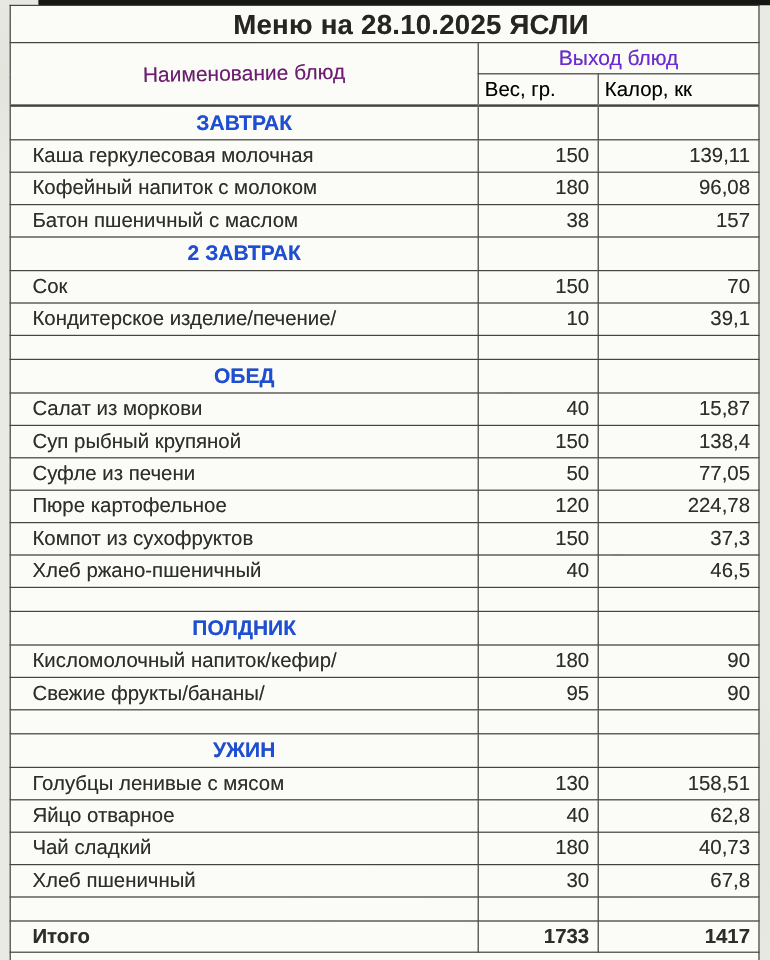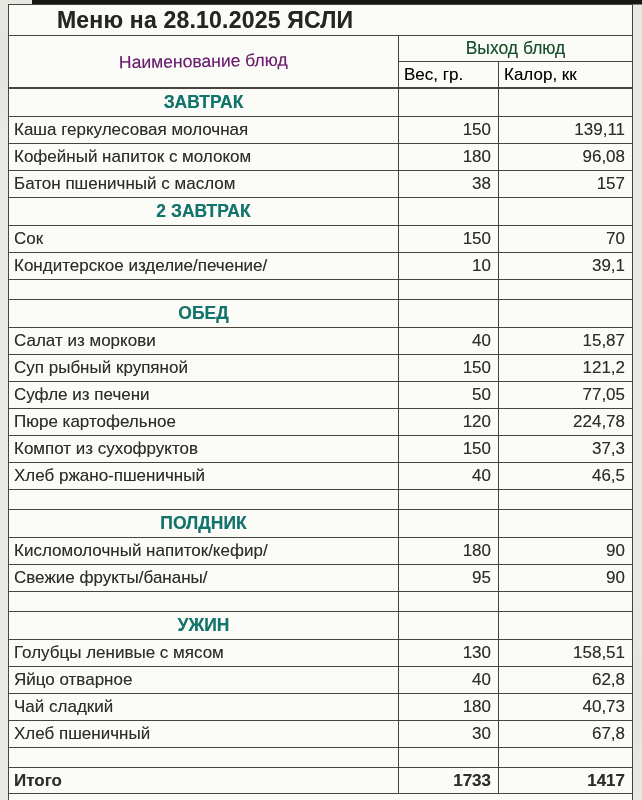--- a/index.html
+++ b/index.html
@@ -55,60 +55,60 @@
     background: #fbfbf7;
     padding: 0 4px;
     overflow: hidden;
     white-space: nowrap;
     text-shadow: 0 0 0.5px rgba(40,40,36,0.45);
   }
   tr.title-row th {
     height: 30px;
     font-size: 23px;
     font-weight: bold;
-    text-align: left;
+    text-align: center;
     color: #262522;
     letter-spacing: 0.2px;
     padding-left: 48px;
   }
   th.name-hdr {
     font-size: 17.5px;
     font-weight: normal;
     text-align: center;
     color: #701a75;
     vertical-align: middle;
   }
   th.name-hdr .tilt {
     display: inline-block;
     transform: rotate(-0.9deg);
   }
   th.out-hdr {
     height: 25px;
     font-size: 17.5px;
     font-weight: normal;
     text-align: center;
-    color: #14532d;
+    color: #6d28d9;
   }
   th.sub-hdr {
     height: 25px;
     font-size: 17px;
     font-weight: normal;
     text-align: left;
     padding-left: 5px;
     color: #000000;
   }
   tr.section-row td { height: 27px; }
   td.sec-name {
     font-size: 17.5px;
     font-weight: bold;
     text-align: center;
-    color: #0f766e;
+    color: #1d4ed8;
   }
   tr.item-row td { height: 26px; font-size: 17px; }
-  td.dish { text-align: left; padding-left: 5px; }
+  td.dish { text-align: left; padding-left: 18px; }
   td.num  { text-align: right; padding-right: 7px; padding-left: 20px; }
   tr.spacer-row td { height: 19px; }
   tr.total-row td { height: 25px; font-size: 17px; font-weight: bold; }
   tr.footer-row td {
     height: 28px;
     font-size: 18.5px;
     font-style: italic;
     text-align: center;
     color: #33322e;
   }
@@ -190,21 +190,21 @@
           <td></td>
         </tr>
         <tr class="item-row">
           <td class="dish">Салат из моркови</td>
           <td class="num">40</td>
           <td class="num">15,87</td>
         </tr>
         <tr class="item-row">
           <td class="dish">Суп рыбный крупяной</td>
           <td class="num">150</td>
-          <td class="num">121,2</td>
+          <td class="num">138,4</td>
         </tr>
         <tr class="item-row">
           <td class="dish">Суфле из печени</td>
           <td class="num">50</td>
           <td class="num">77,05</td>
         </tr>
         <tr class="item-row">
           <td class="dish">Пюре картофельное</td>
           <td class="num">120</td>
           <td class="num">224,78</td>

